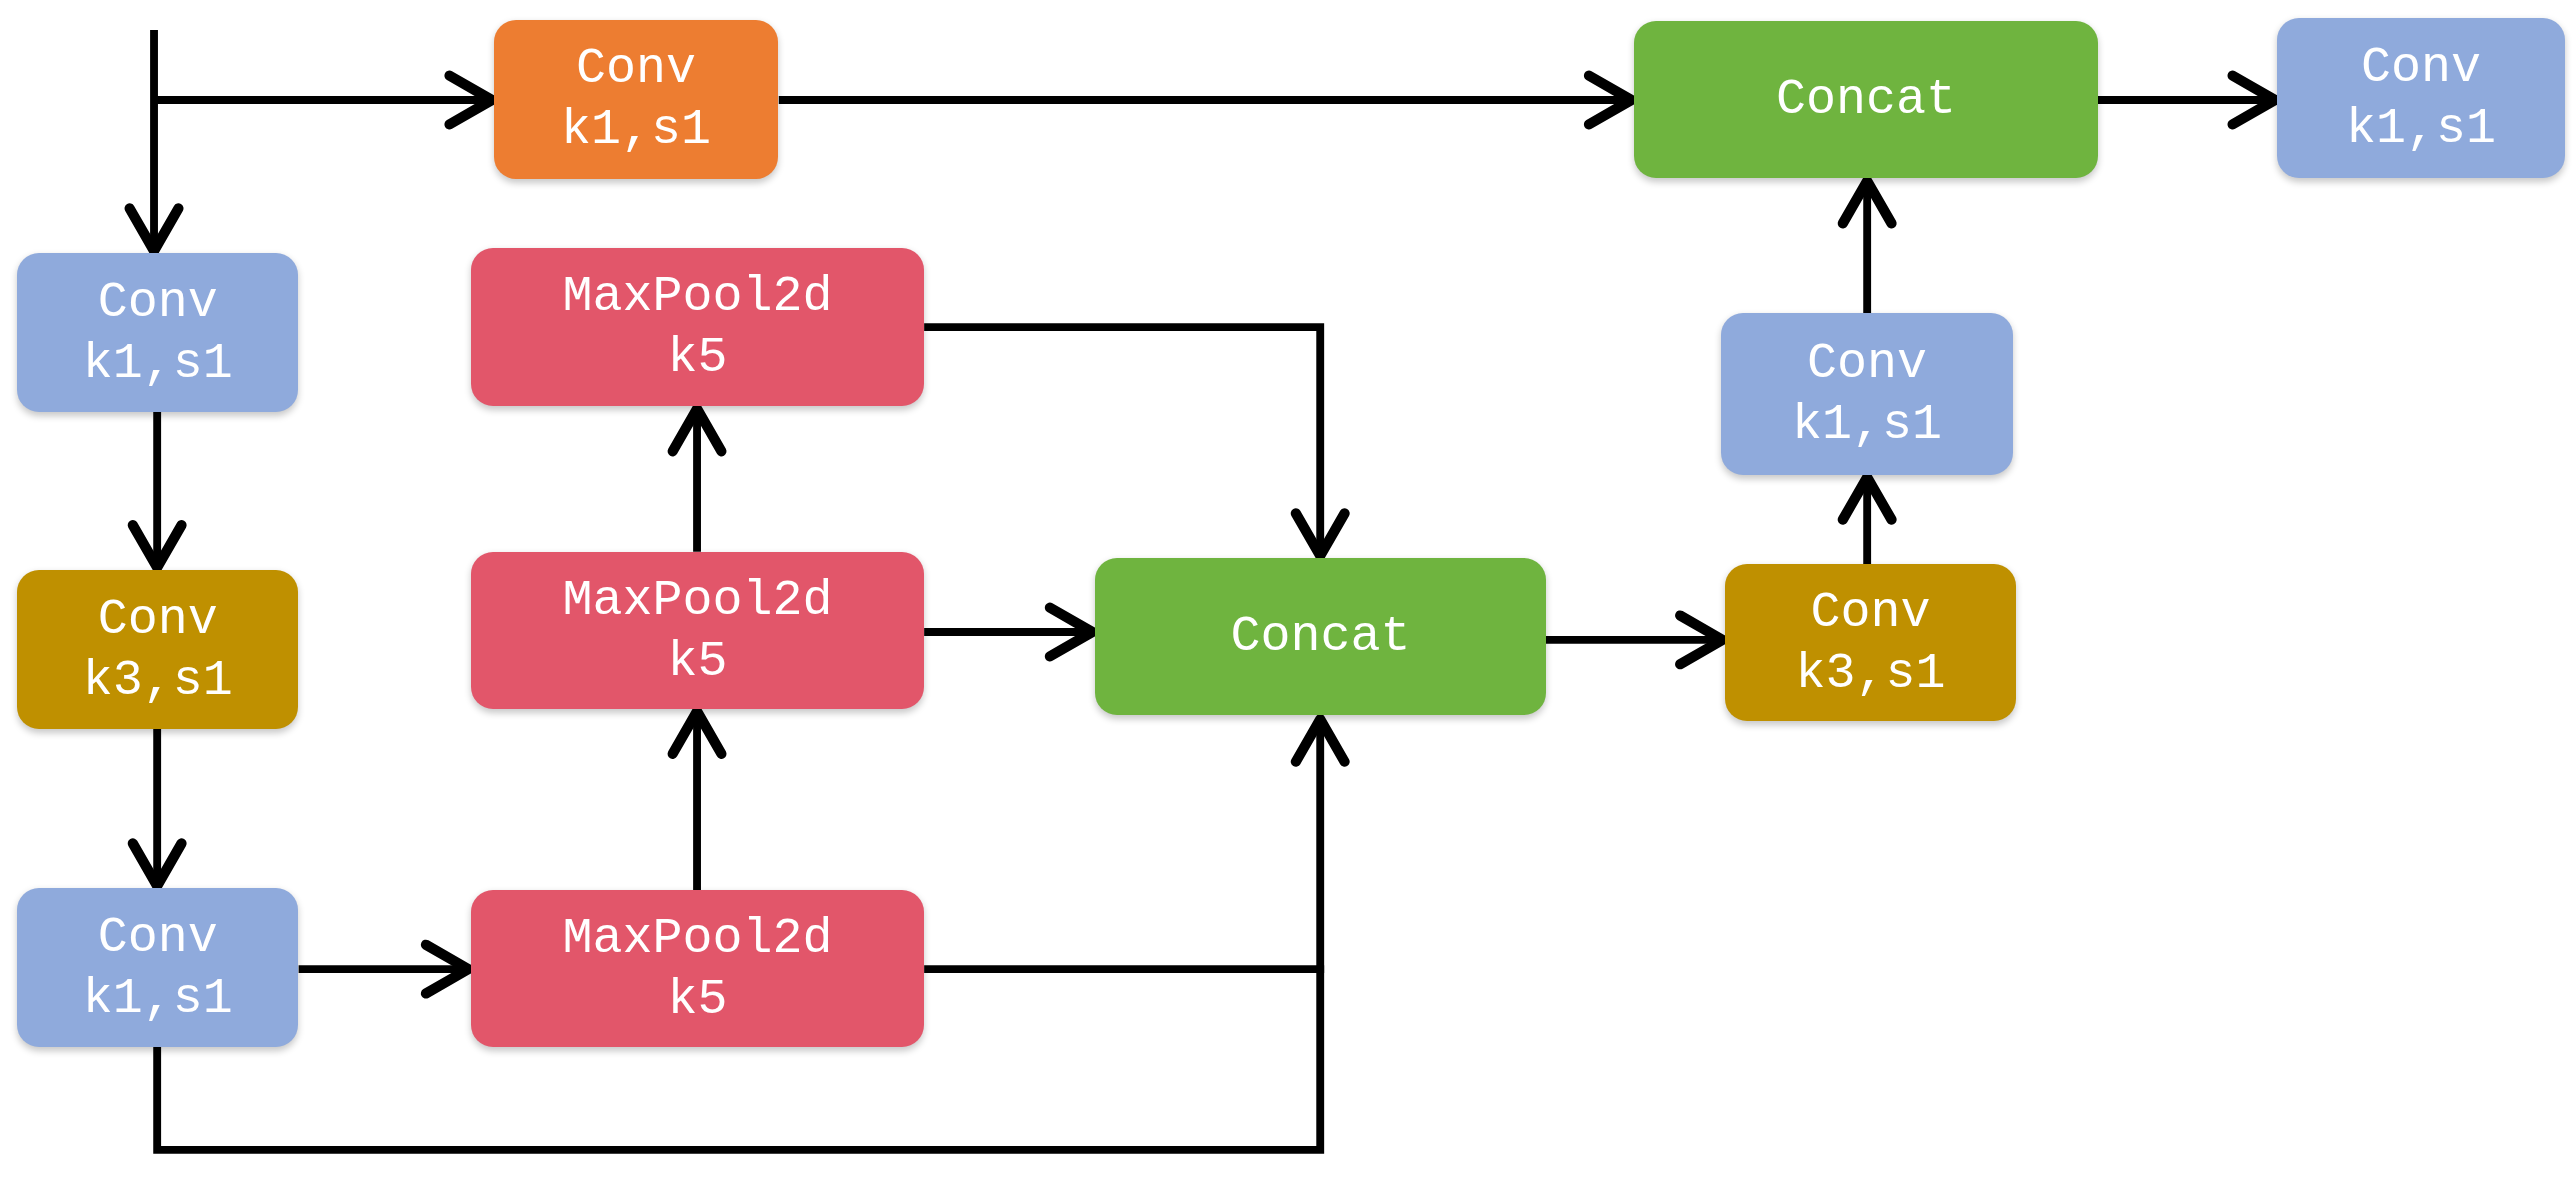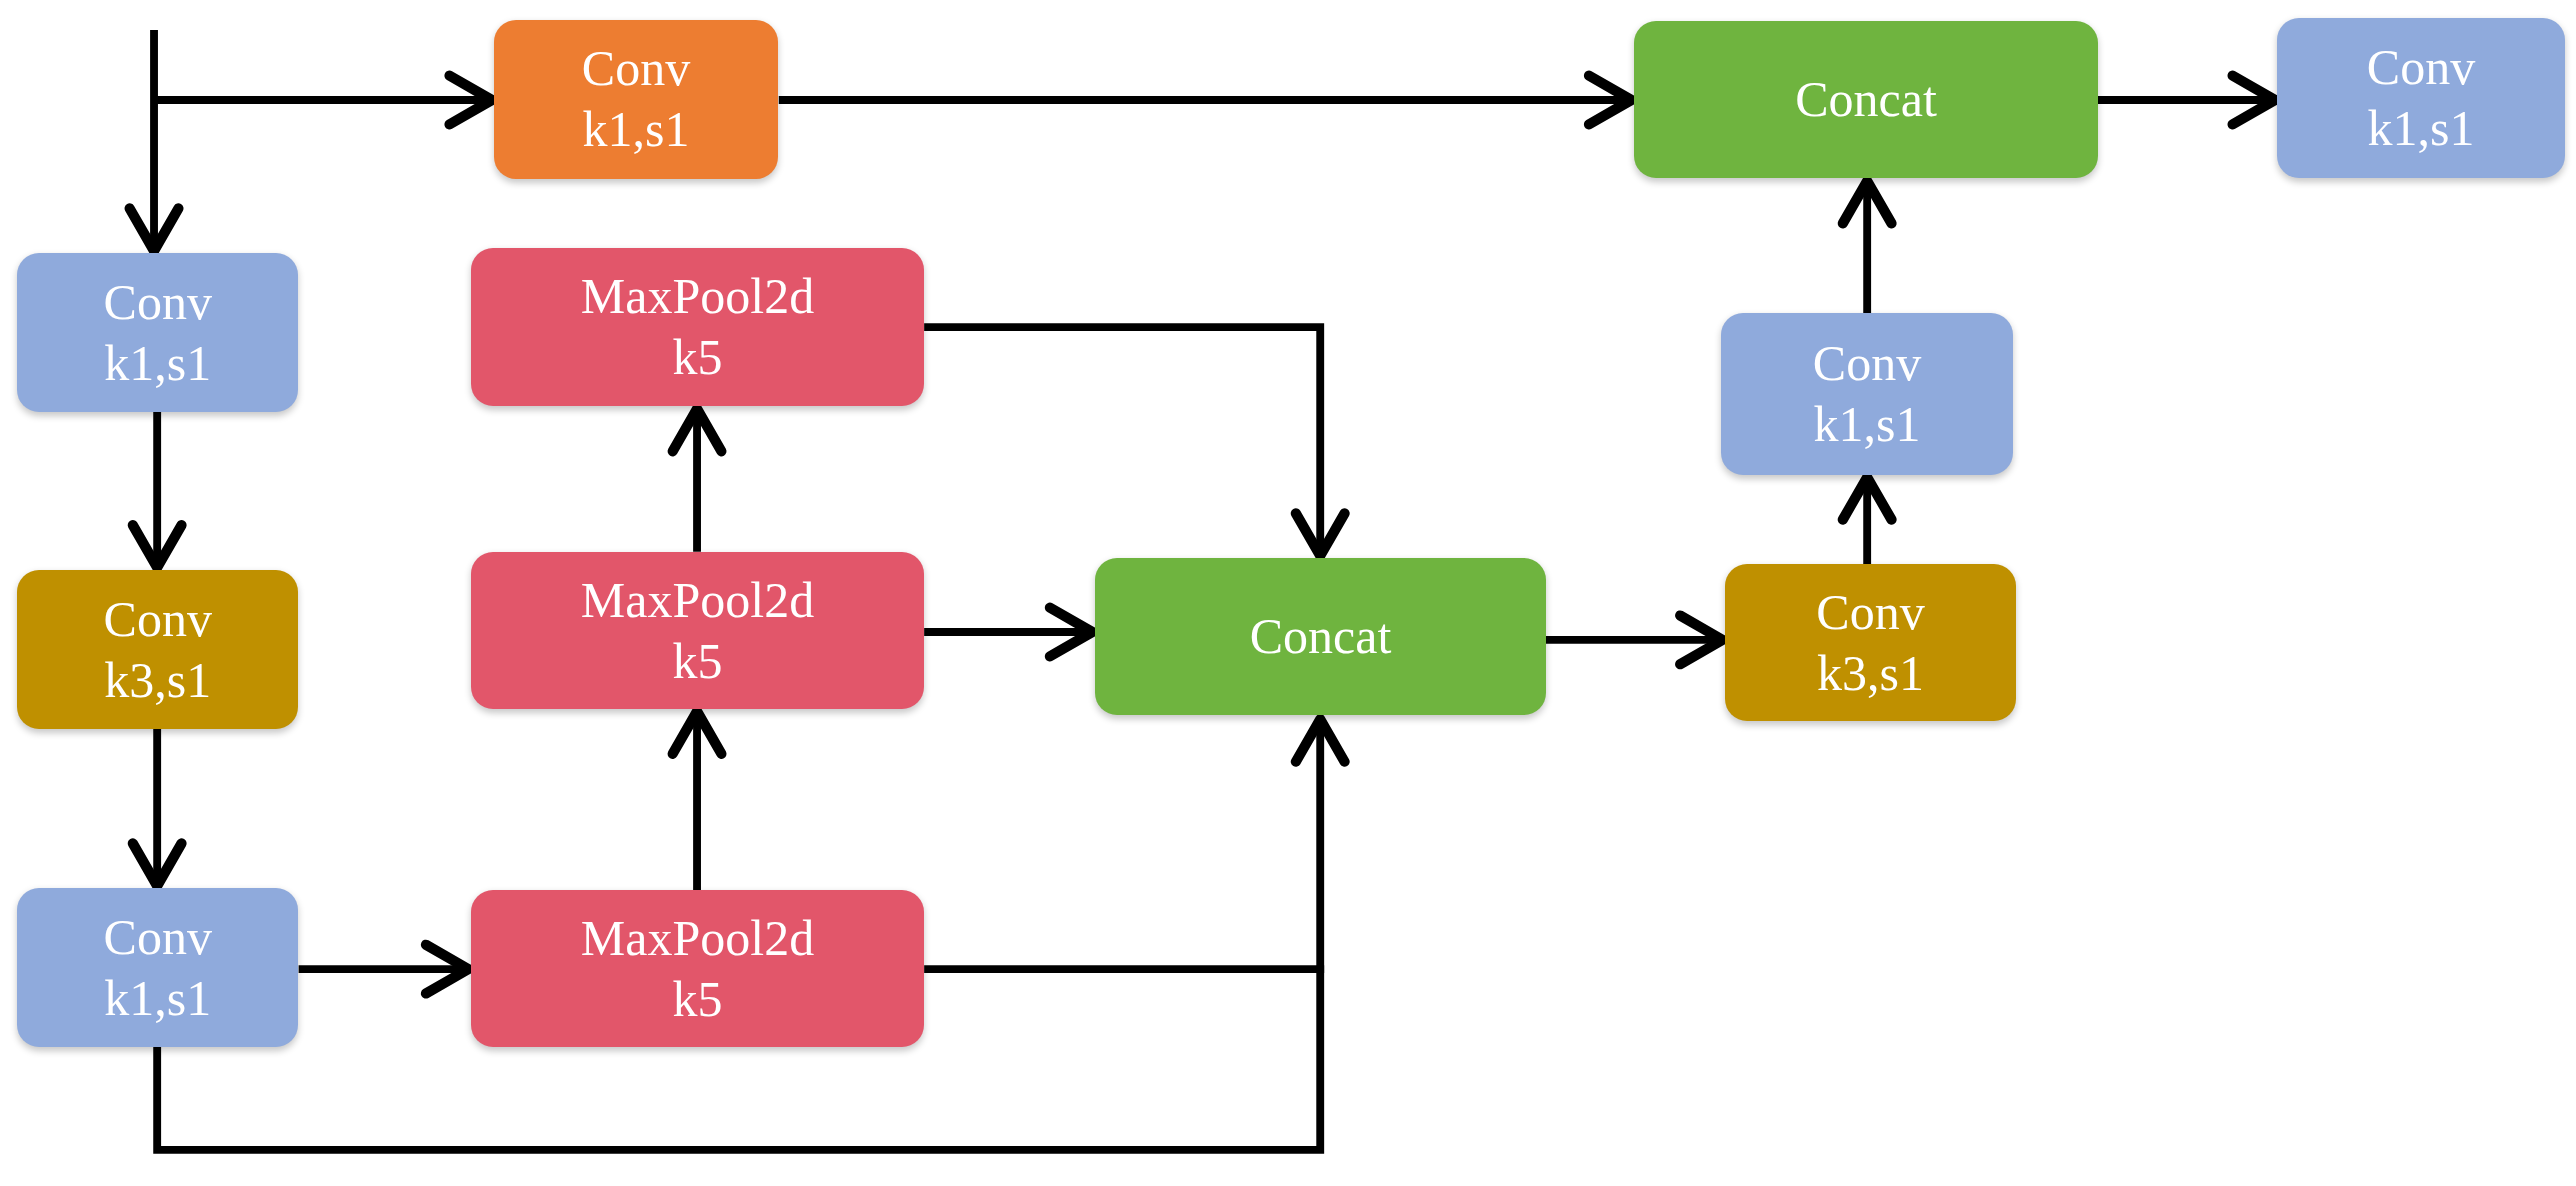--- a/index.html
+++ b/index.html
@@ -6,21 +6,21 @@
     margin: 0;
     padding: 0;
     background: #ffffff;
   }
   .canvas {
     position: relative;
     width: 2576px;
     height: 1187px;
     background: #ffffff;
     overflow: hidden;
-    font-family: Liberation Serif, serif;
+    font-family: Liberation Mono, monospace;
   }
   .wires {
     position: absolute;
     left: 0; top: 0;
     width: 2576px;
     height: 1187px;
   }
   .wires path.shaft {
     fill: none;
     stroke: #000000;

